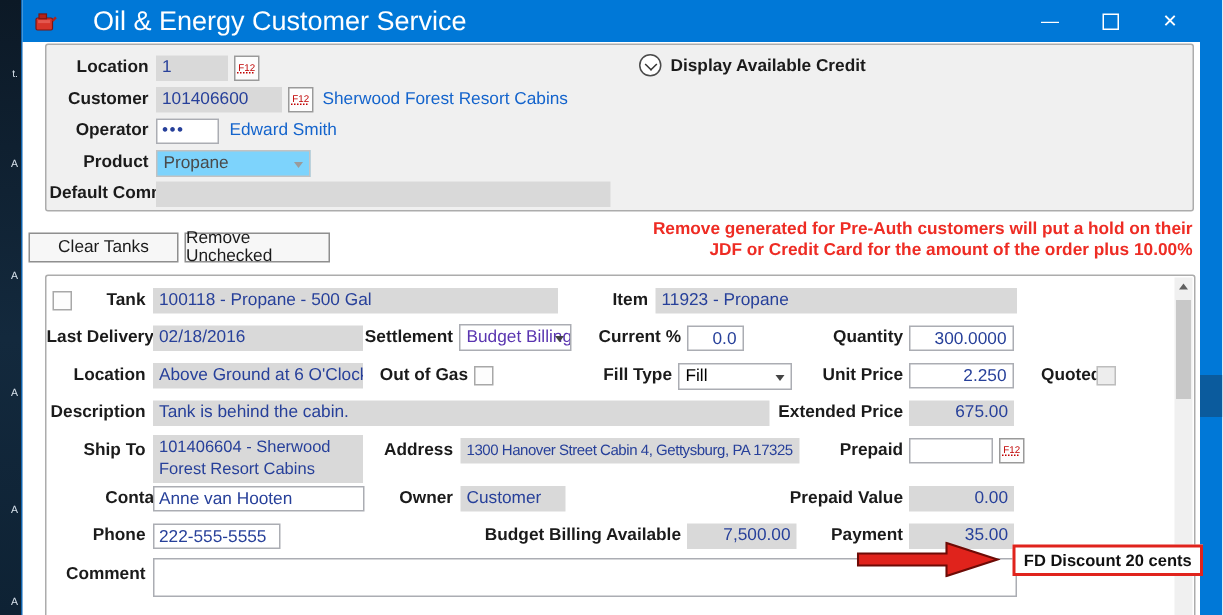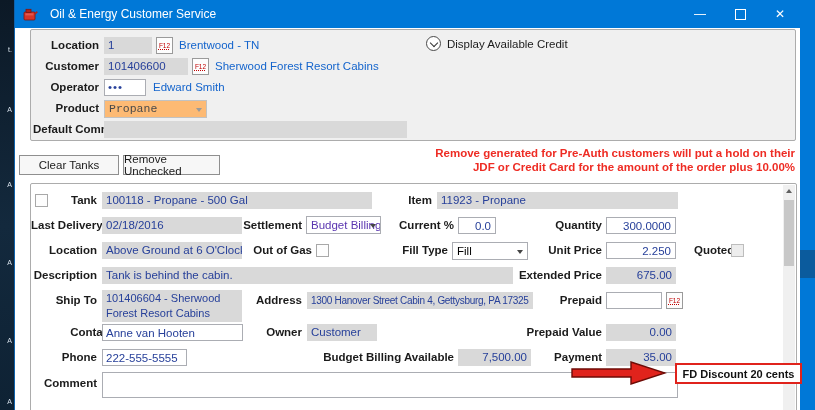--- a/index.html
+++ b/index.html
@@ -12,21 +12,21 @@
   #desktop-left span{position:absolute;right:2px;font-size:7px;color:#d8e2ec;}
   #desktop-right{position:absolute;left:800px;top:0;width:15px;height:410px;background:#0078D7;z-index:0;}
   #desktop-right .dk{position:absolute;left:0;top:250px;width:15px;height:28px;background:#0b5b9d;}
 
   
   #win{position:absolute;left:14px;top:0;width:786px;height:410px;background:#fff;
     border-left:1px solid #0f63ad;box-sizing:border-box;z-index:1;}
   #titlebar{position:absolute;left:0;top:0;width:100%;height:28px;background:#0078D7;
     display:flex;align-items:center;}
   #titlebar .app-icon{margin-left:8px;display:flex;align-items:center;}
-  #titlebar .title{color:#fff;font-size:12px;margin-left:12px;flex:1;white-space:nowrap;}
+  #titlebar .title{color:#fff;font-size:18px;margin-left:24px;flex:1;white-space:nowrap;}
   .winbtn{width:40px;height:28px;display:flex;align-items:center;justify-content:center;
     color:#fff;font-size:12px;}
   .maxbox{width:9px;height:9px;border:1px solid #fff;display:block;}
 
   
   .groupbox{position:absolute;border:1px solid #ACACAC;border-radius:2px;box-sizing:border-box;}
   #header-box{left:15px;top:29px;width:766px;height:112px;background:#F0F0F0;}
   #detail-box{left:15px;top:183px;width:767px;height:232px;background:#FFFFFF;}
 
   
@@ -40,39 +40,39 @@
   .link{position:absolute;height:17px;line-height:17px;font-size:11.5px;color:#1464CC;white-space:nowrap;}
   .f12{position:absolute;width:17px;height:17px;background:#FDFDFD;border:1px solid #9a9a9a;
     box-sizing:border-box;display:flex;align-items:center;justify-content:center;
     font-size:6.5px;color:#C00000;text-decoration:underline dotted;cursor:pointer;}
   .chk{position:absolute;width:13px;height:13px;background:#FDFDFD;border:1px solid #A8A8A8;box-sizing:border-box;}
   .chk.dis{background:#EDEDED;border-color:#BDBDBD;}
   .combo{position:absolute;height:18px;background:#fff;border:1px solid #ABADB3;box-sizing:border-box;
     font-size:11.5px;line-height:16px;padding:0 14px 0 4px;white-space:nowrap;overflow:hidden;}
   .combo .caret{position:absolute;right:4px;top:7px;width:0;height:0;
     border-left:3.5px solid transparent;border-right:3.5px solid transparent;border-top:4px solid #444;}
-  .combo.dis{background:#fdba74;border-color:#C2C2C2;color:#4a4a4a;font-family:Liberation Mono, monospace;}
+  .combo.dis{background:#7dd3fc;border-color:#C2C2C2;color:#4a4a4a;}
   .combo.dis .caret{border-top-color:#9a9a9a;}
 
   
   .btn{position:absolute;height:20px;background:#F7F7F7;border:1px solid #8F8F8F;box-sizing:border-box;
     font-size:11.5px;color:#1b1b1b;display:flex;align-items:center;justify-content:center;cursor:pointer;
     font-family:"Liberation Sans",sans-serif;}
 
   
   #warning{position:absolute;right:5px;top:146px;text-align:right;color:#EE2C24;
     font-size:11.5px;font-weight:600;line-height:14px;}
 
   
   #credit-toggle{position:absolute;left:395px;top:6px;display:flex;align-items:center;cursor:pointer;}
   #credit-toggle .circ{width:15px;height:15px;border:1px solid #4a4a4a;border-radius:50%;
     display:flex;align-items:center;justify-content:center;box-sizing:border-box;background:#fff;}
   #credit-toggle .chev{width:5px;height:5px;border-right:1.5px solid #333;border-bottom:1.5px solid #333;
     transform:rotate(45deg);margin-top:-2px;}
-  #credit-toggle .txt{margin-left:6px;font-size:11.5px;color:#1b1b1b;}
+  #credit-toggle .txt{margin-left:6px;font-size:11.5px;color:#1b1b1b;font-weight:bold;}
 
   
   #vscroll{position:absolute;right:1px;top:1px;width:12px;height:229px;background:#F0F0F0;}
   #vscroll .arrow-up{position:absolute;top:4px;left:3px;width:0;height:0;
     border-left:3px solid transparent;border-right:3px solid transparent;border-bottom:4.5px solid #606060;}
   #vscroll .thumb{position:absolute;top:15px;left:1px;width:10px;height:66px;background:#C8C8C8;}
 
   
   #fd-box{position:absolute;left:660px;top:363px;width:127px;height:21px;border:2px solid #E0231C;
     background:#fff;box-sizing:border-box;display:flex;align-items:center;justify-content:center;
@@ -119,21 +119,20 @@
       <span class="winbtn">
           <i class="maxbox"></i>
         </span>
       <span class="winbtn">✕</span>
     </div>
 
     <div id="header-box" class="groupbox">
       <span class="lbl" style="left:2px;top:7px;width:66px">Location</span>
       <div class="ro" style="left:73px;top:7px;width:48px">1</div>
       <span class="f12" style="left:125px;top:7px">F12</span>
-      <span class="link" style="left:148px;top:7px">Brentwood - TN</span>
 
       <span class="lbl" style="left:2px;top:28px;width:66px">Customer</span>
       <div class="ro" style="left:73px;top:28px;width:84px">101406600</div>
       <span class="f12" style="left:161px;top:28px">F12</span>
       <span class="link" style="left:184px;top:28px">Sherwood Forest Resort Cabins</span>
 
       <span class="lbl" style="left:2px;top:49px;width:66px">Operator</span>
       <div class="in" style="left:73px;top:49px;width:42px;line-height:15px;letter-spacing:1px">•••</div>
       <span class="link" style="left:122px;top:49px">Edward Smith</span>
 

